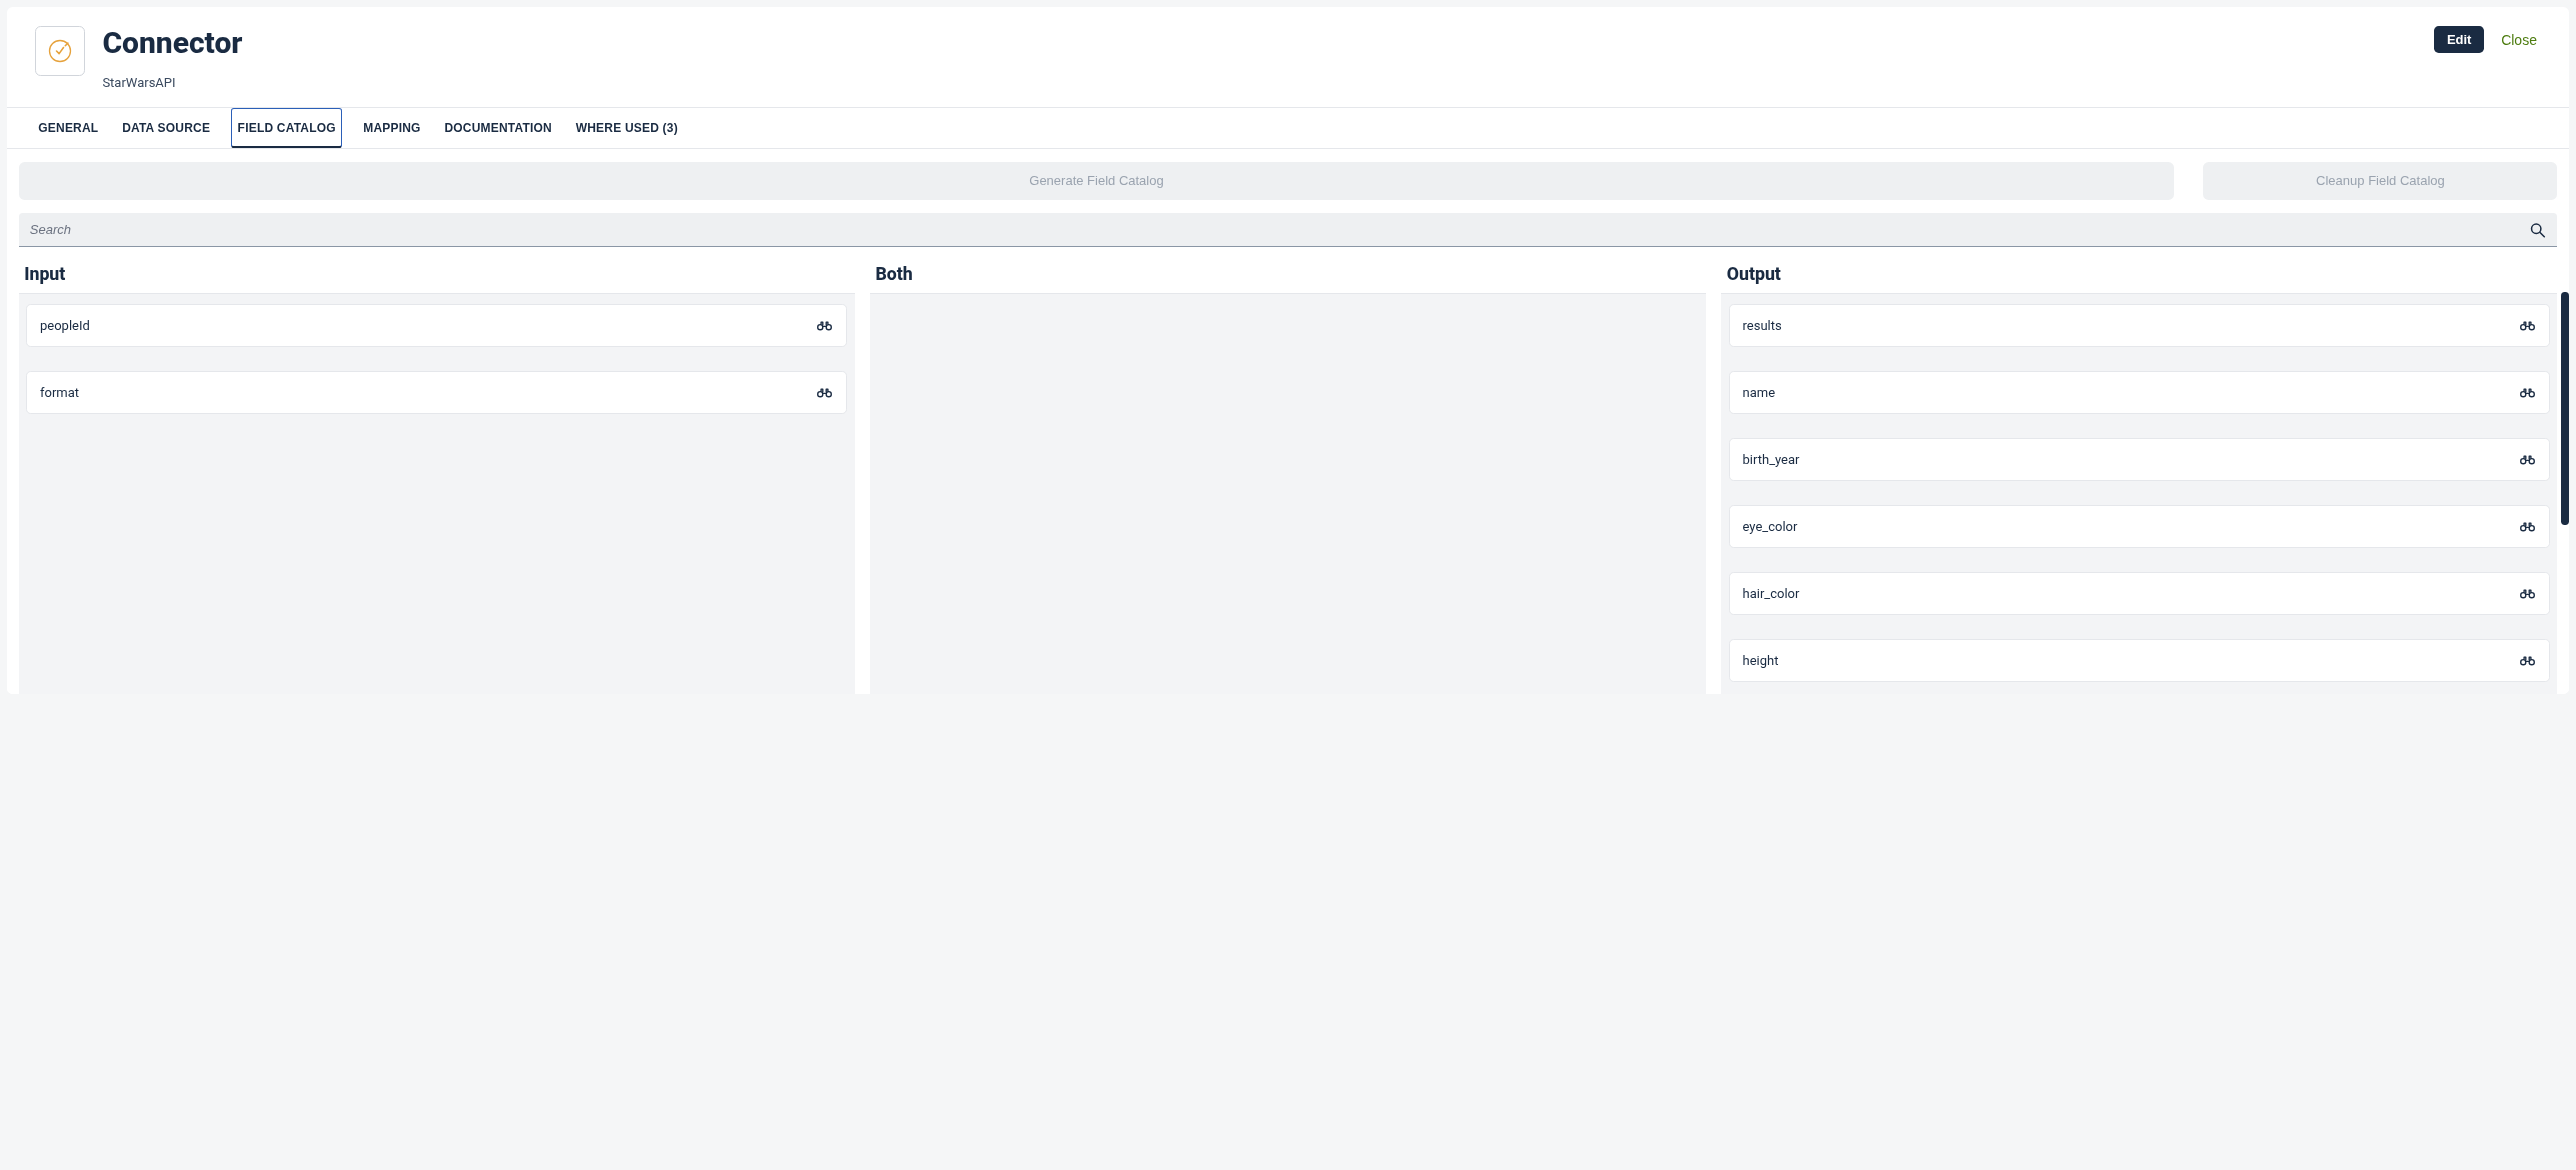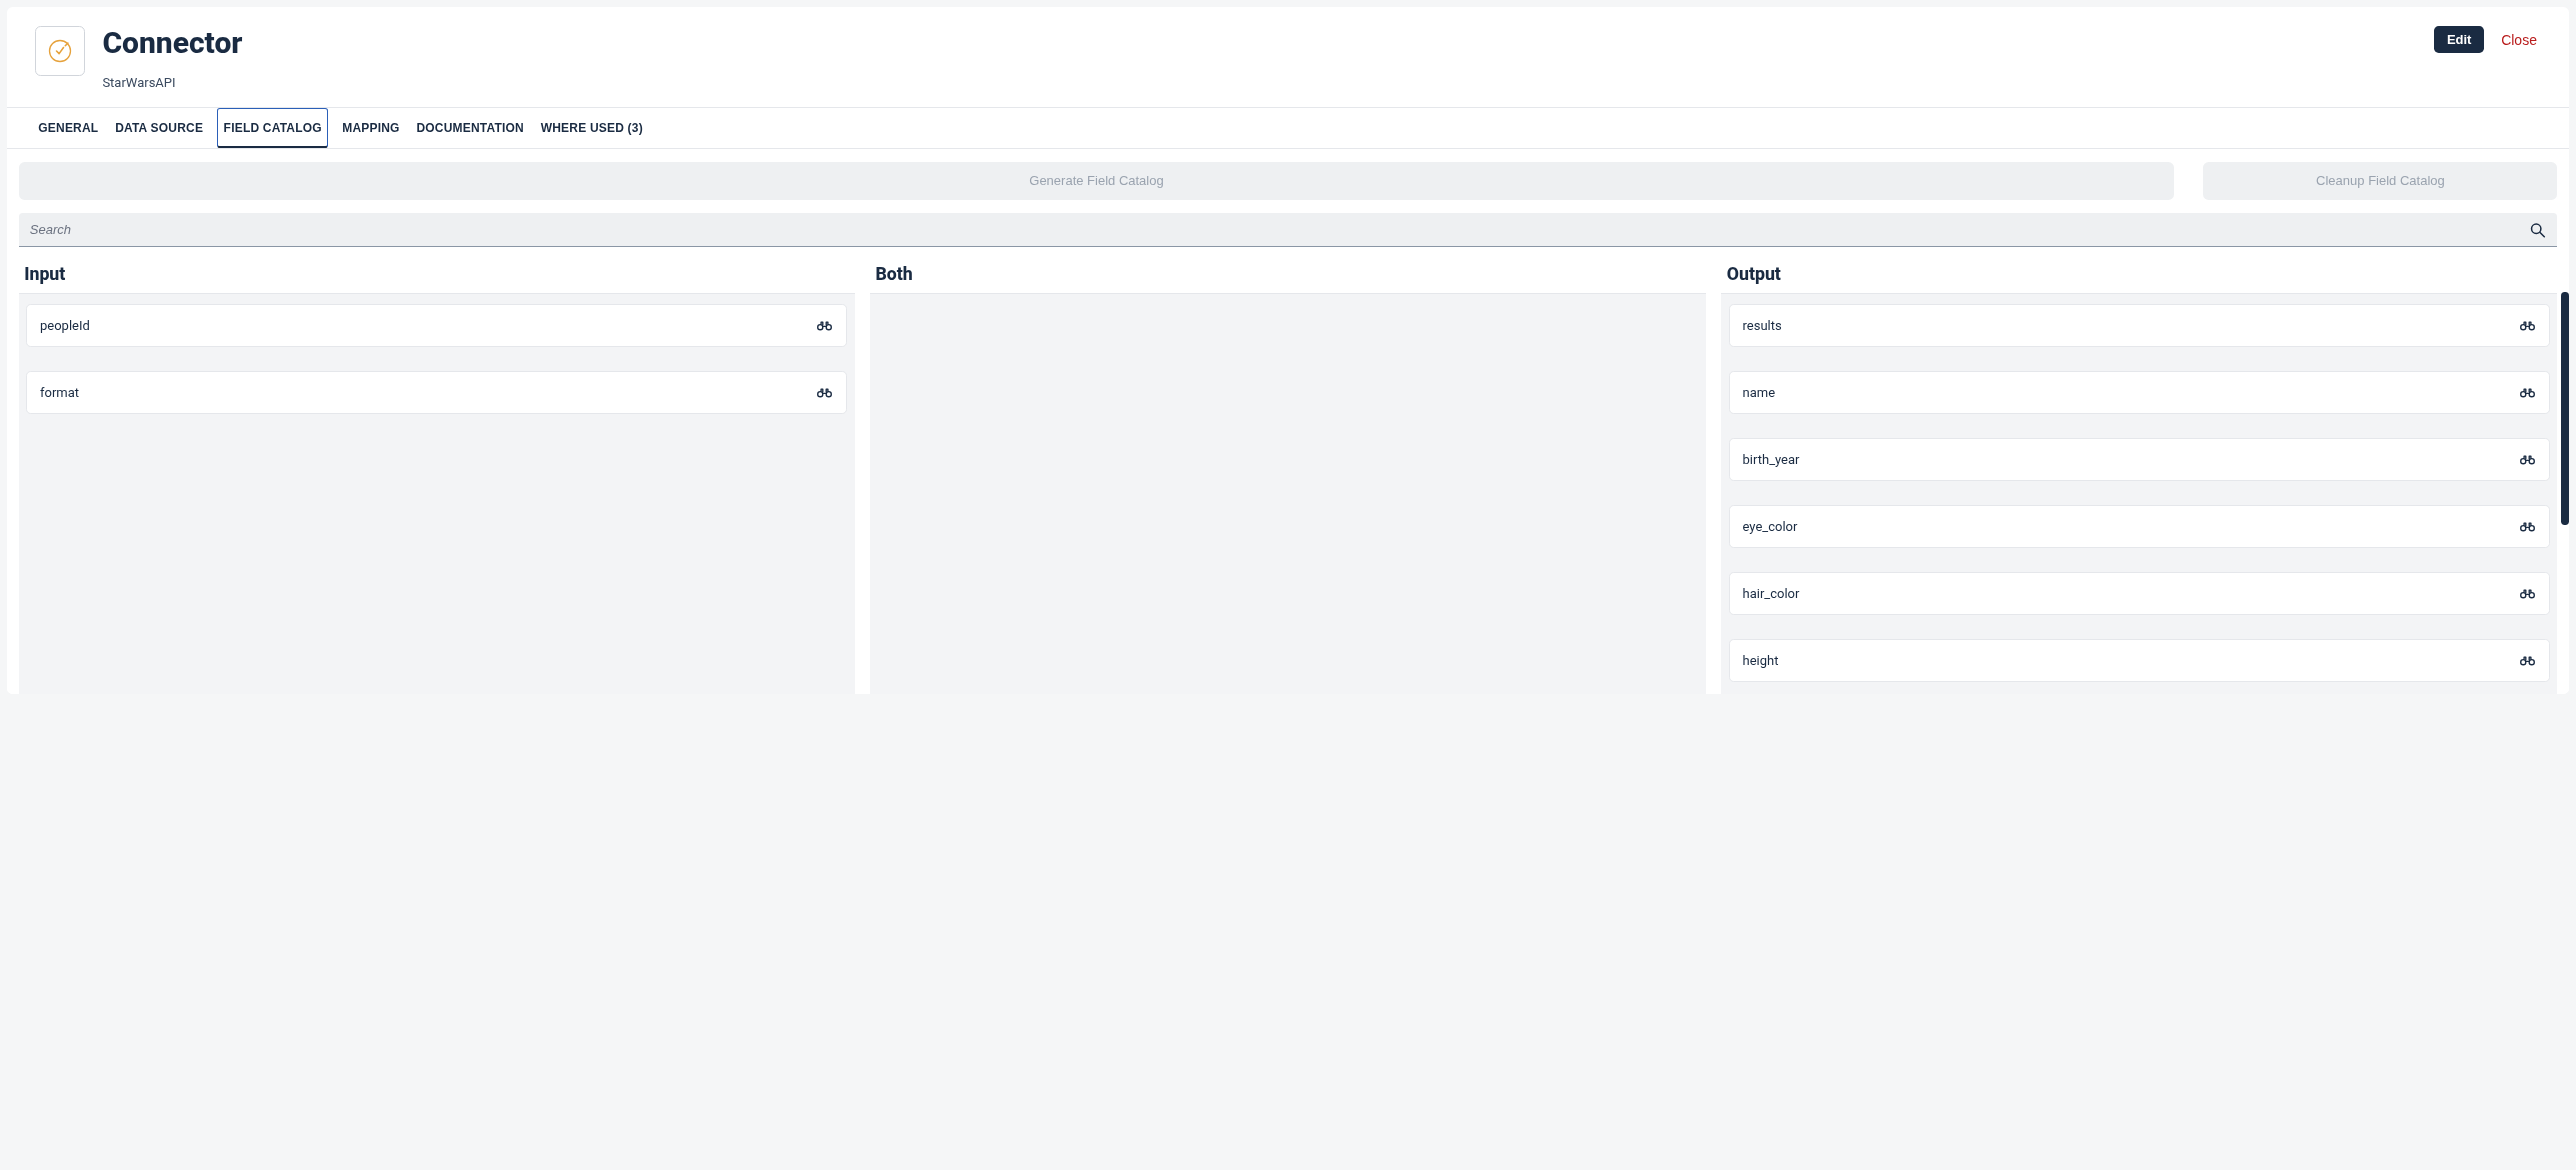--- a/index.html
+++ b/index.html
@@ -63,29 +63,29 @@
     border: none;
     border-radius: 4.7px;
     padding: 5.6px 13px;
     font-size: 13px;
     font-weight: 600;
     cursor: pointer;
   }
   .btn-close {
     background: transparent;
     border: none;
-    color: #b91c1c;
+    color: #4d7c0f;
     font-size: 14px;
     font-weight: 500;
     cursor: pointer;
     padding: 5.6px 3.7px;
   }
   .tabs {
     display: flex;
-    gap: 11px;
+    gap: 18px;
     padding: 0 28px;
     border-bottom: 0.9px solid #e5e7eb;
   }
   .tab {
     padding: 12px 1.9px 11.2px 1.9px;
     font-size: 12px;
     font-weight: 700;
     color: #1a2b42;
     letter-spacing: 0.2px;
     cursor: pointer;

